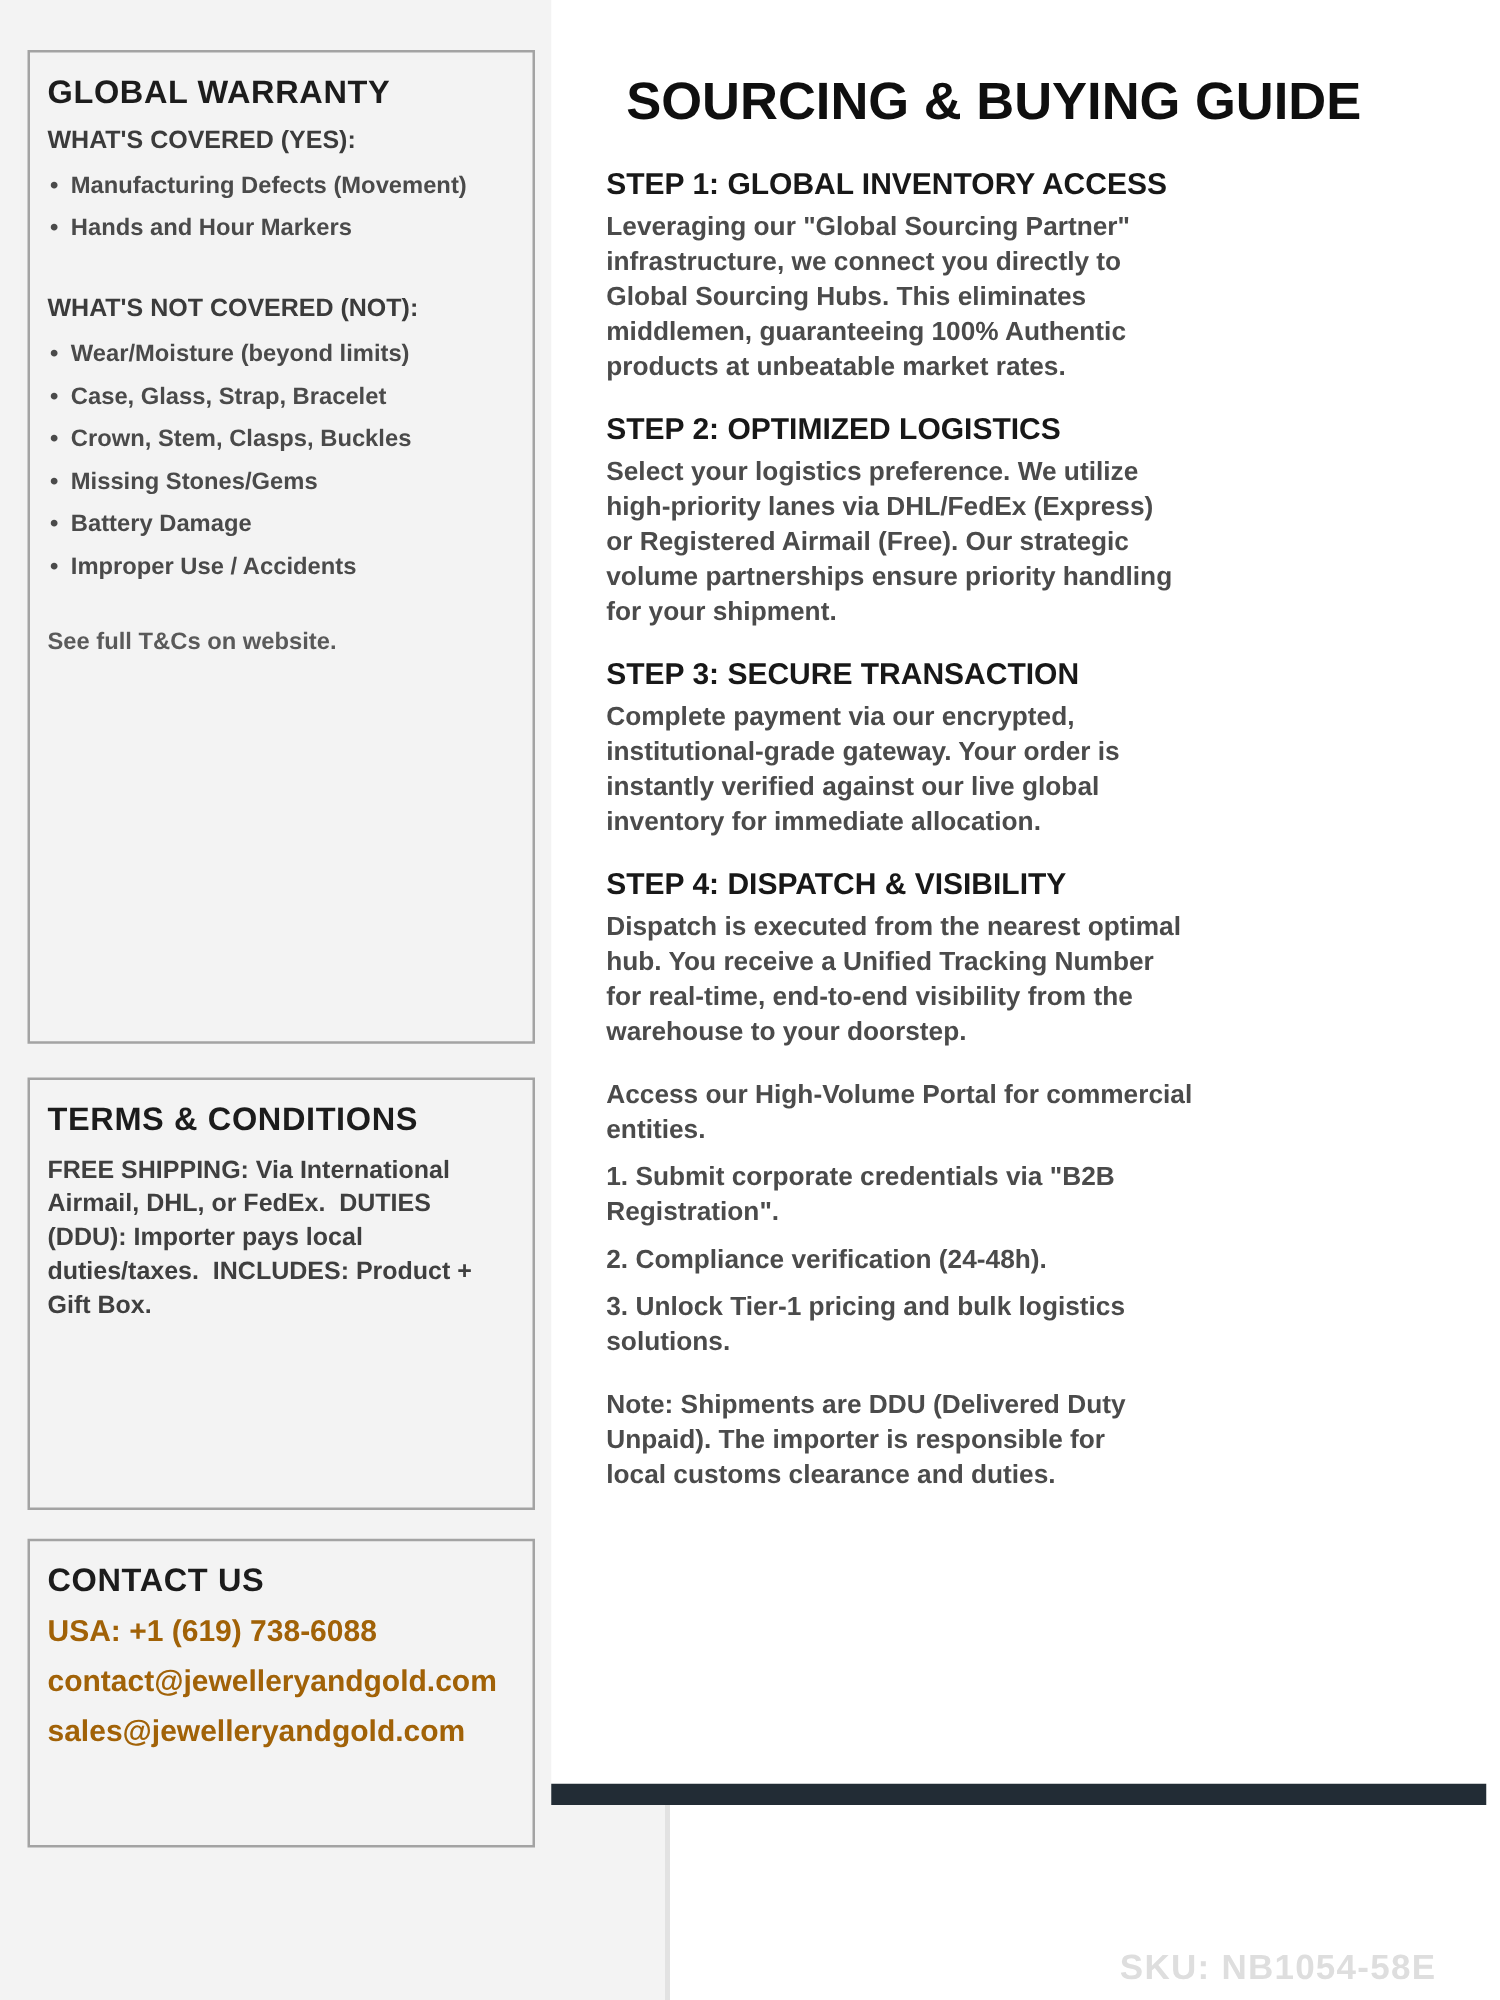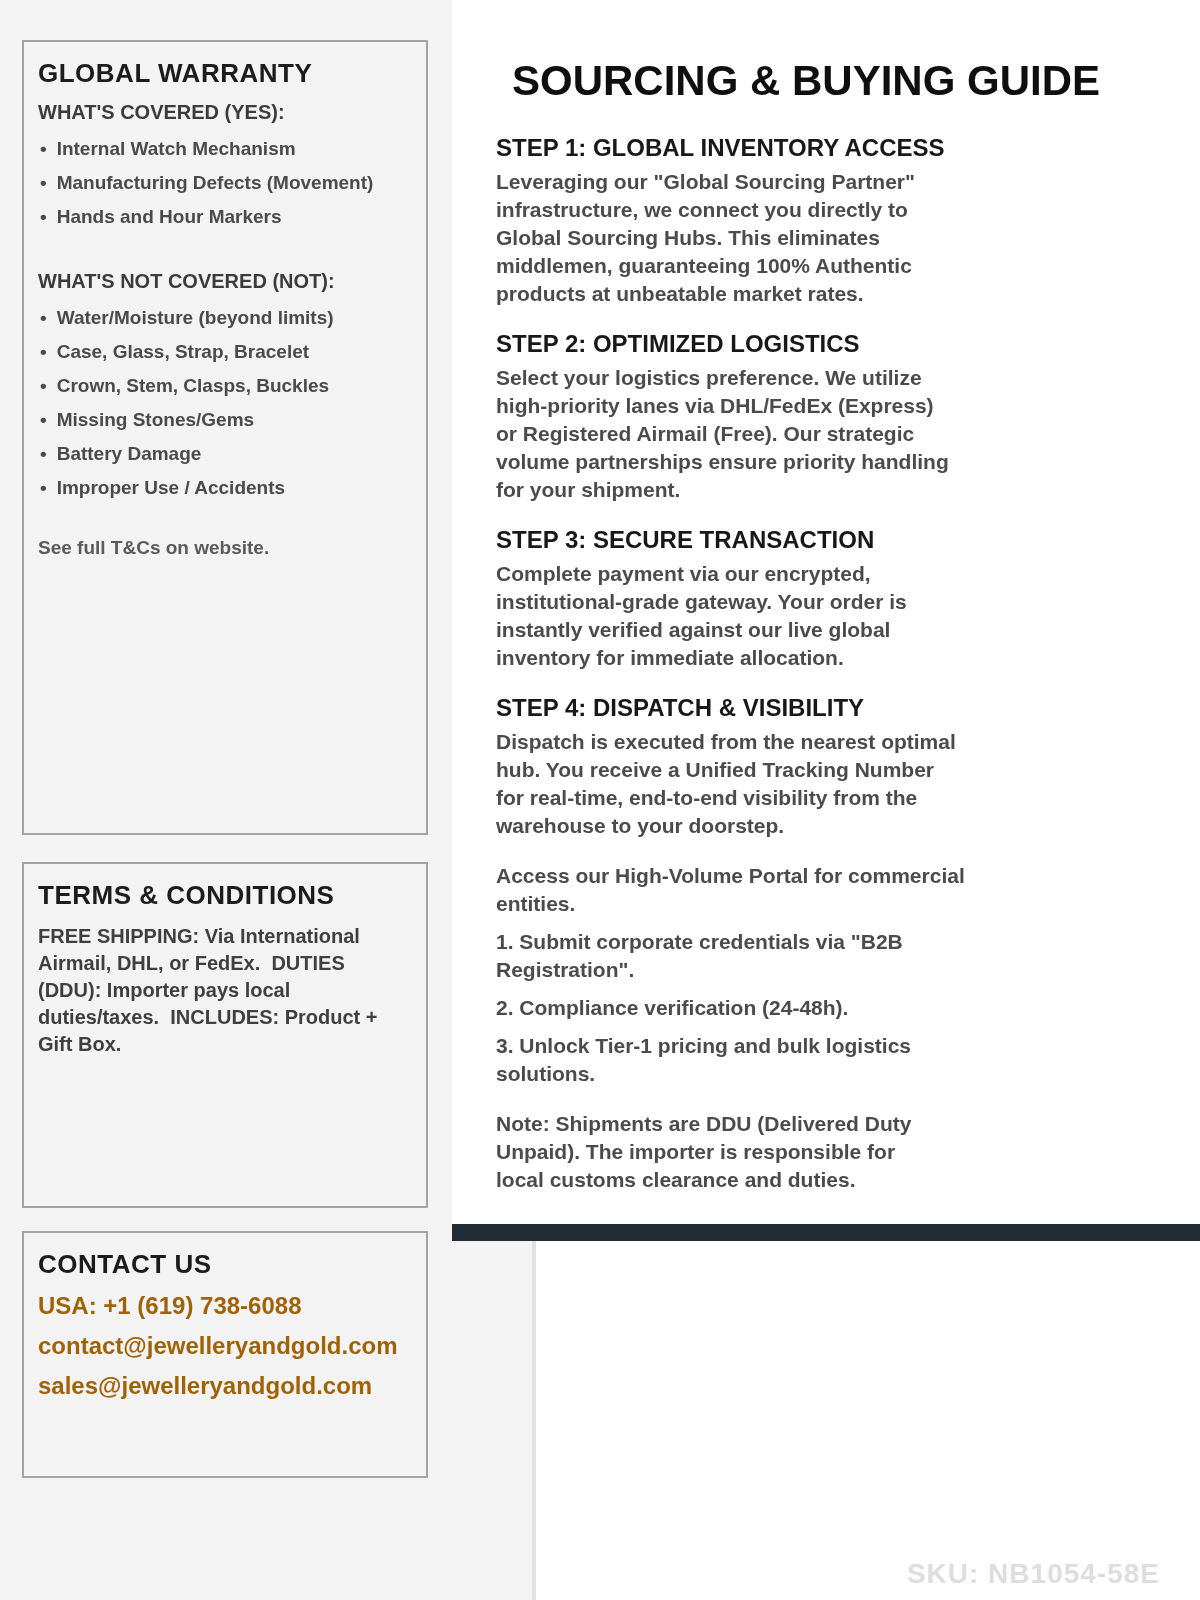--- a/index.html
+++ b/index.html
@@ -57,22 +57,22 @@
     line-height: 27px; white-space: pre-wrap;
   }
   .contact-line {
     margin: 0 0 13px 0;
     font-size: 24px; font-weight: bold; color: #a16207;
     line-height: 27px;
   }
 
   
   .main {
-    position: absolute; left: 452px; top: 0;
-    width: 748px; height: 1241px;
+    position: absolute; left: 441px; top: 0;
+    width: 748px; height: 1444px;
     background: #ffffff;
     font-stretch: condensed;
   }
   .main-title {
     margin: 58px 60px 0 20px;
     text-align: center;
     font-size: 42px; font-weight: bold;
     color: #0f0f0f; letter-spacing: 0px;
     line-height: 1.1;
   }
@@ -106,27 +106,26 @@
 </style>
 </head>
 <body>
 
 <aside class="sidebar">
 
   <section class="panel panel-warranty">
     <h2>GLOBAL WARRANTY</h2>
     <p class="side-sub">WHAT'S COVERED (YES):</p>
     <ul class="side-list">
-      <li>Internal Watch Mechanism</li>
       <li>Manufacturing Defects (Movement)</li>
       <li>Hands and Hour Markers</li>
     </ul>
     <p class="side-sub gap-top">WHAT'S NOT COVERED (NOT):</p>
     <ul class="side-list">
-      <li>Water/Moisture (beyond limits)</li>
+      <li>Wear/Moisture (beyond limits)</li>
       <li>Case, Glass, Strap, Bracelet</li>
       <li>Crown, Stem, Clasps, Buckles</li>
       <li>Missing Stones/Gems</li>
       <li>Battery Damage</li>
       <li>Improper Use / Accidents</li>
     </ul>
     <p class="footnote">See full T&amp;Cs on website.</p>
   </section>
 
   <section class="panel panel-terms">

